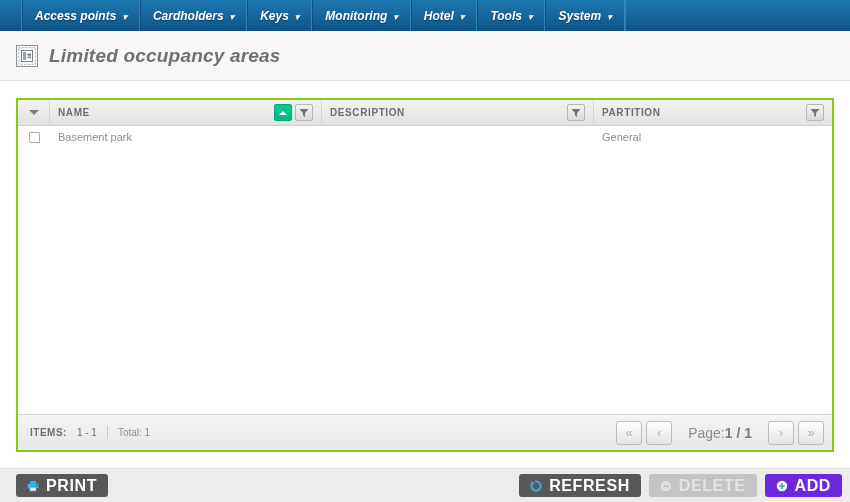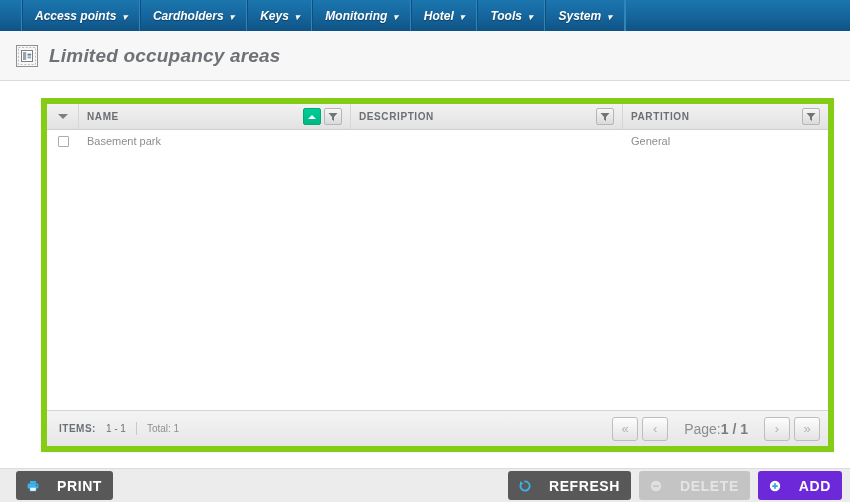--- a/index.html
+++ b/index.html
@@ -61,26 +61,25 @@
   .content {
     position: absolute;
     left: 0; right: 0;
     top: 82px; bottom: 34px;
     background: #ffffff;
     padding: 16px;
   }
 
   .grid-panel {
     height: 100%;
-    border: 6px solid #84cc16;
+    border: 2px solid #84cc16;
     background: #ffffff;
     display: flex;
     flex-direction: column;
     box-shadow: 0 1px 2px rgba(0,0,0,.05);
-    margin-left: 25px;
   }
 
   
   .grid-head {
     display: flex;
     height: 26px;
     background: linear-gradient(to bottom, #f2f2f2 0%, #e2e2e2 100%);
     border-bottom: 1px solid #cfcfcf;
     flex: none;
   }
@@ -192,27 +191,27 @@
     height: 34px;
     background: #ececec;
     border-top: 1px solid #dcdcdc;
     display: flex;
     align-items: center;
     justify-content: space-between;
     padding: 0 8px;
   }
   .tb-right { display: flex; align-items: flex-end; gap: 8px; border-radius: 8px; }
   .btn {
-    height: 29px;
+    height: 23px;
     border-radius: 3px;
     display: inline-flex;
     align-items: center;
-    gap: 18px;
+    gap: 7px;
     padding: 0 11px;
-    font-size: 14px;
+    font-size: 16px;
     font-weight: bold;
     letter-spacing: .6px;
     color: #ffffff;
     cursor: pointer;
     border: none;
     font-family: "Liberation Sans", sans-serif;
   }
   .btn-dark { background: #585858; }
   .btn-disabled { background: #c4c4c4; color: #e4e4e4; cursor: default; }
   .btn-primary { background: #6d28d9; }

